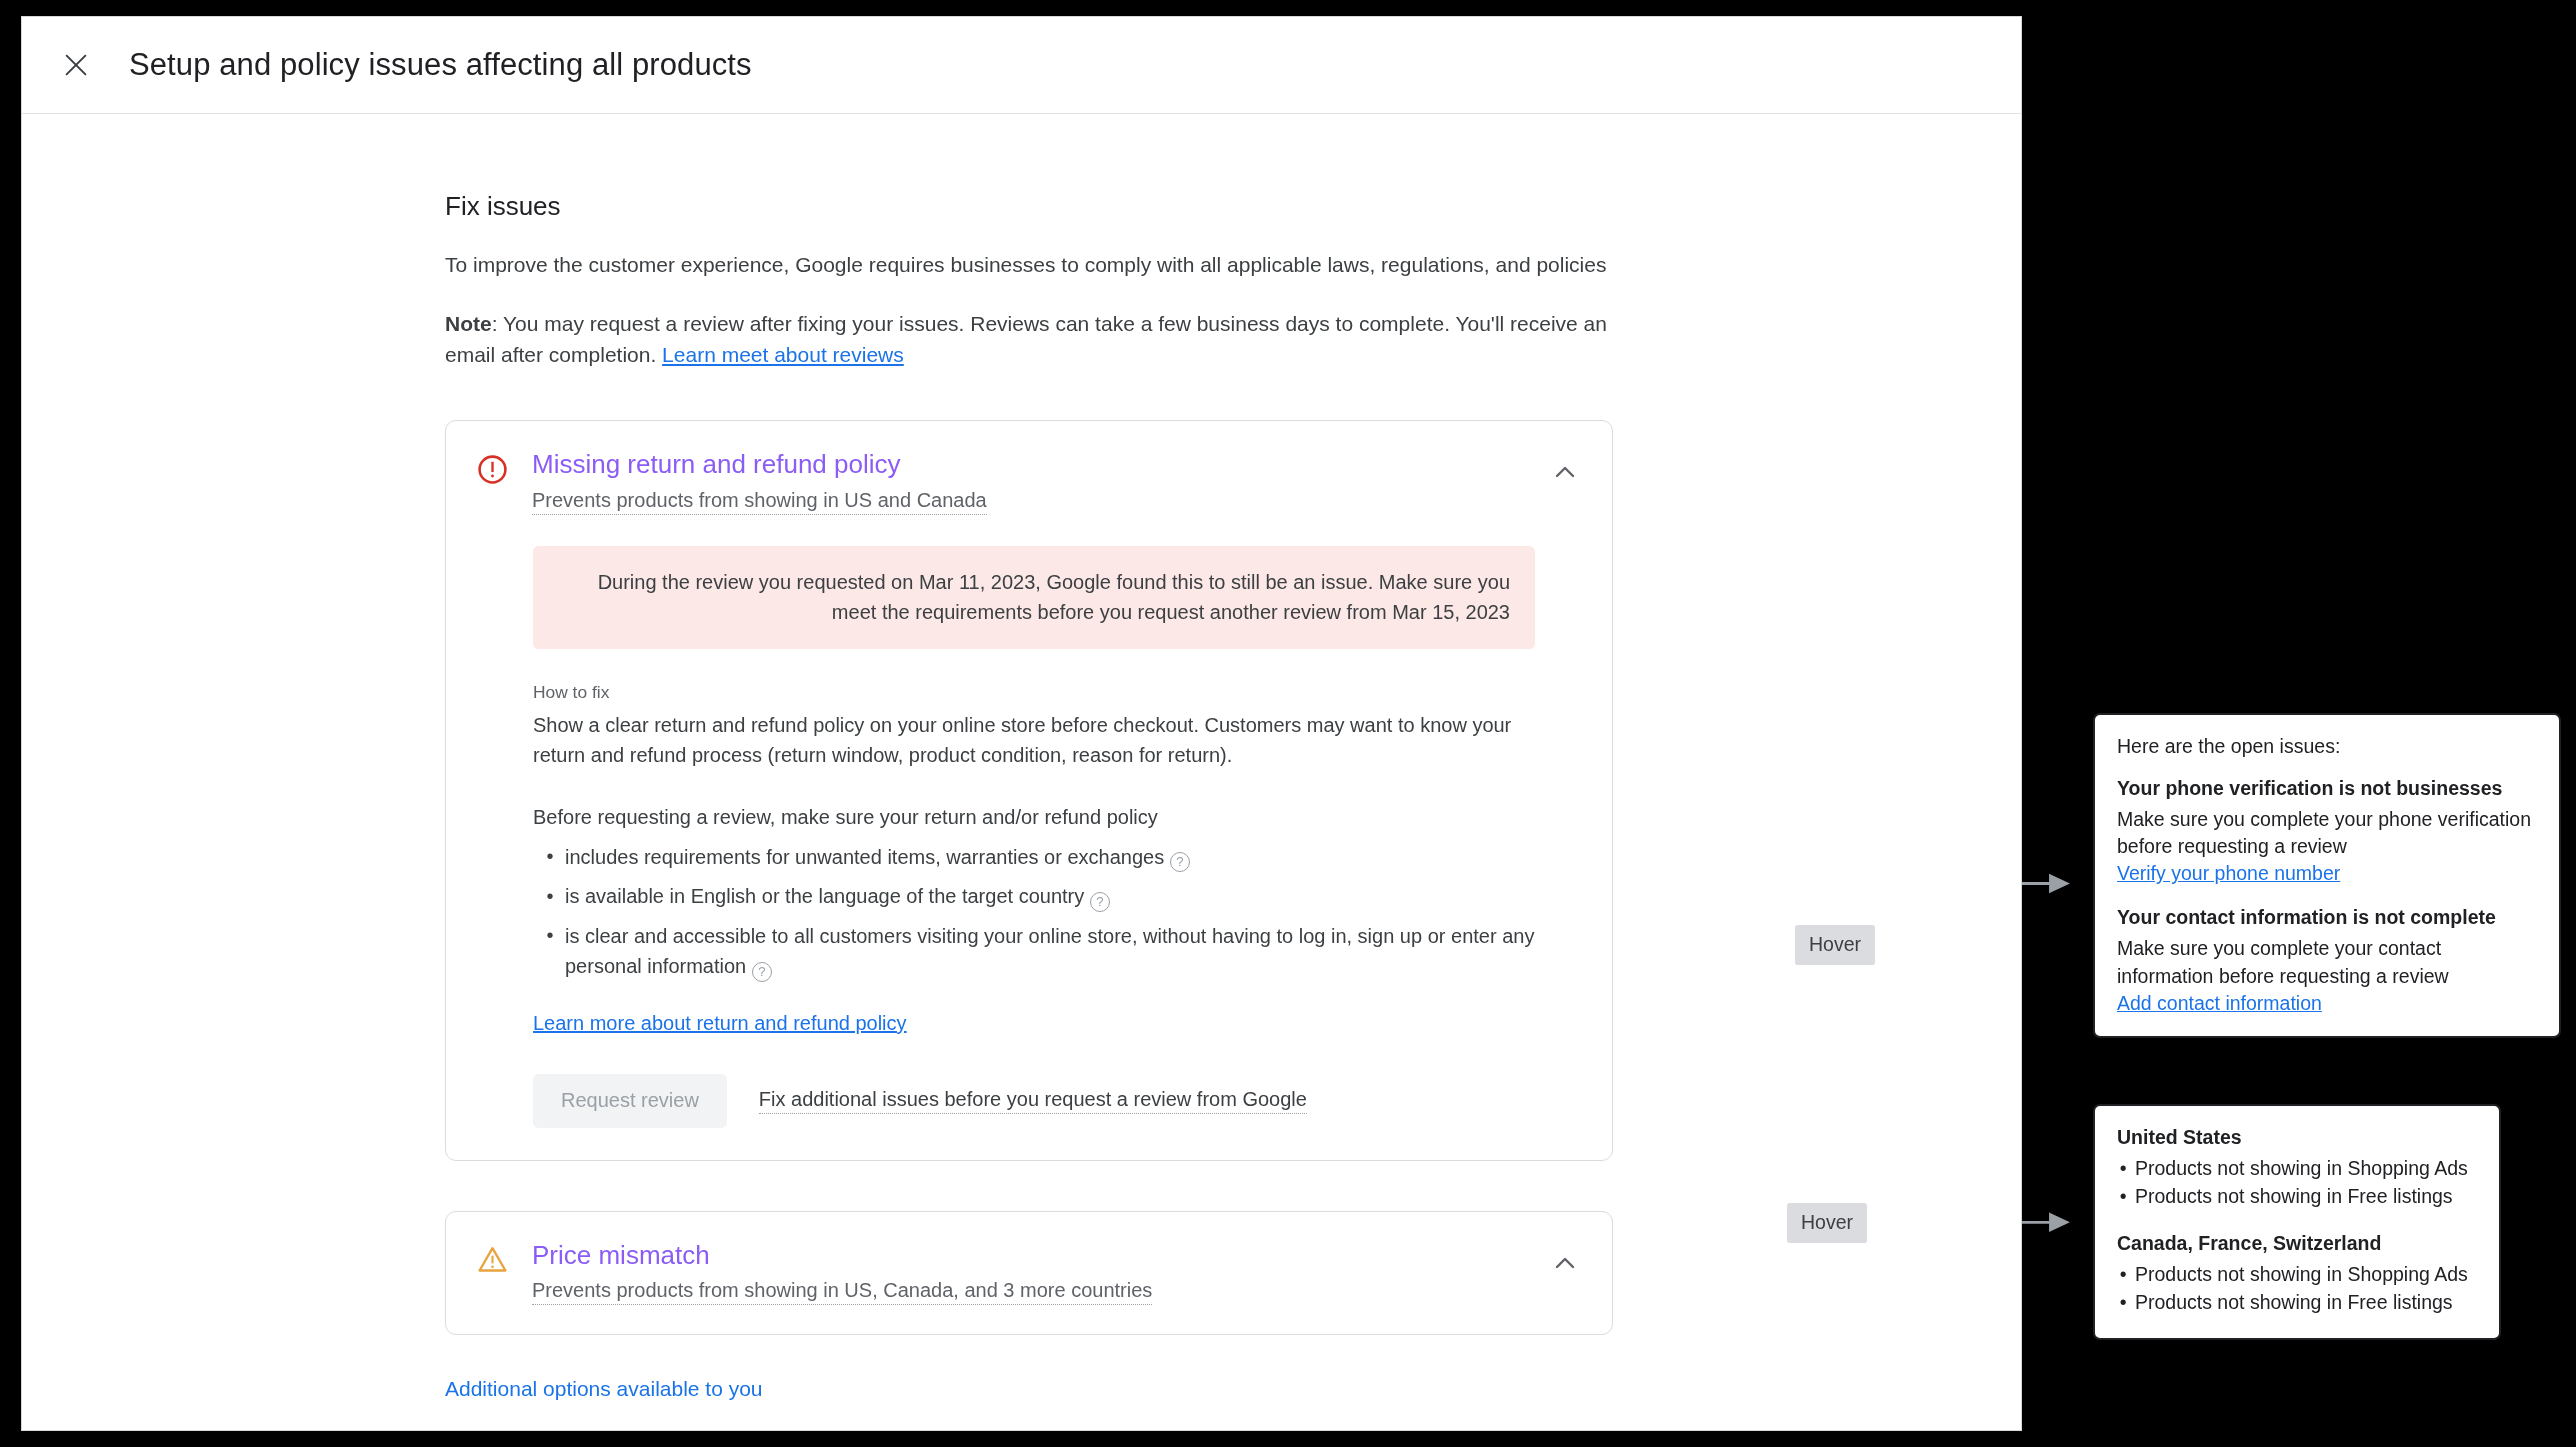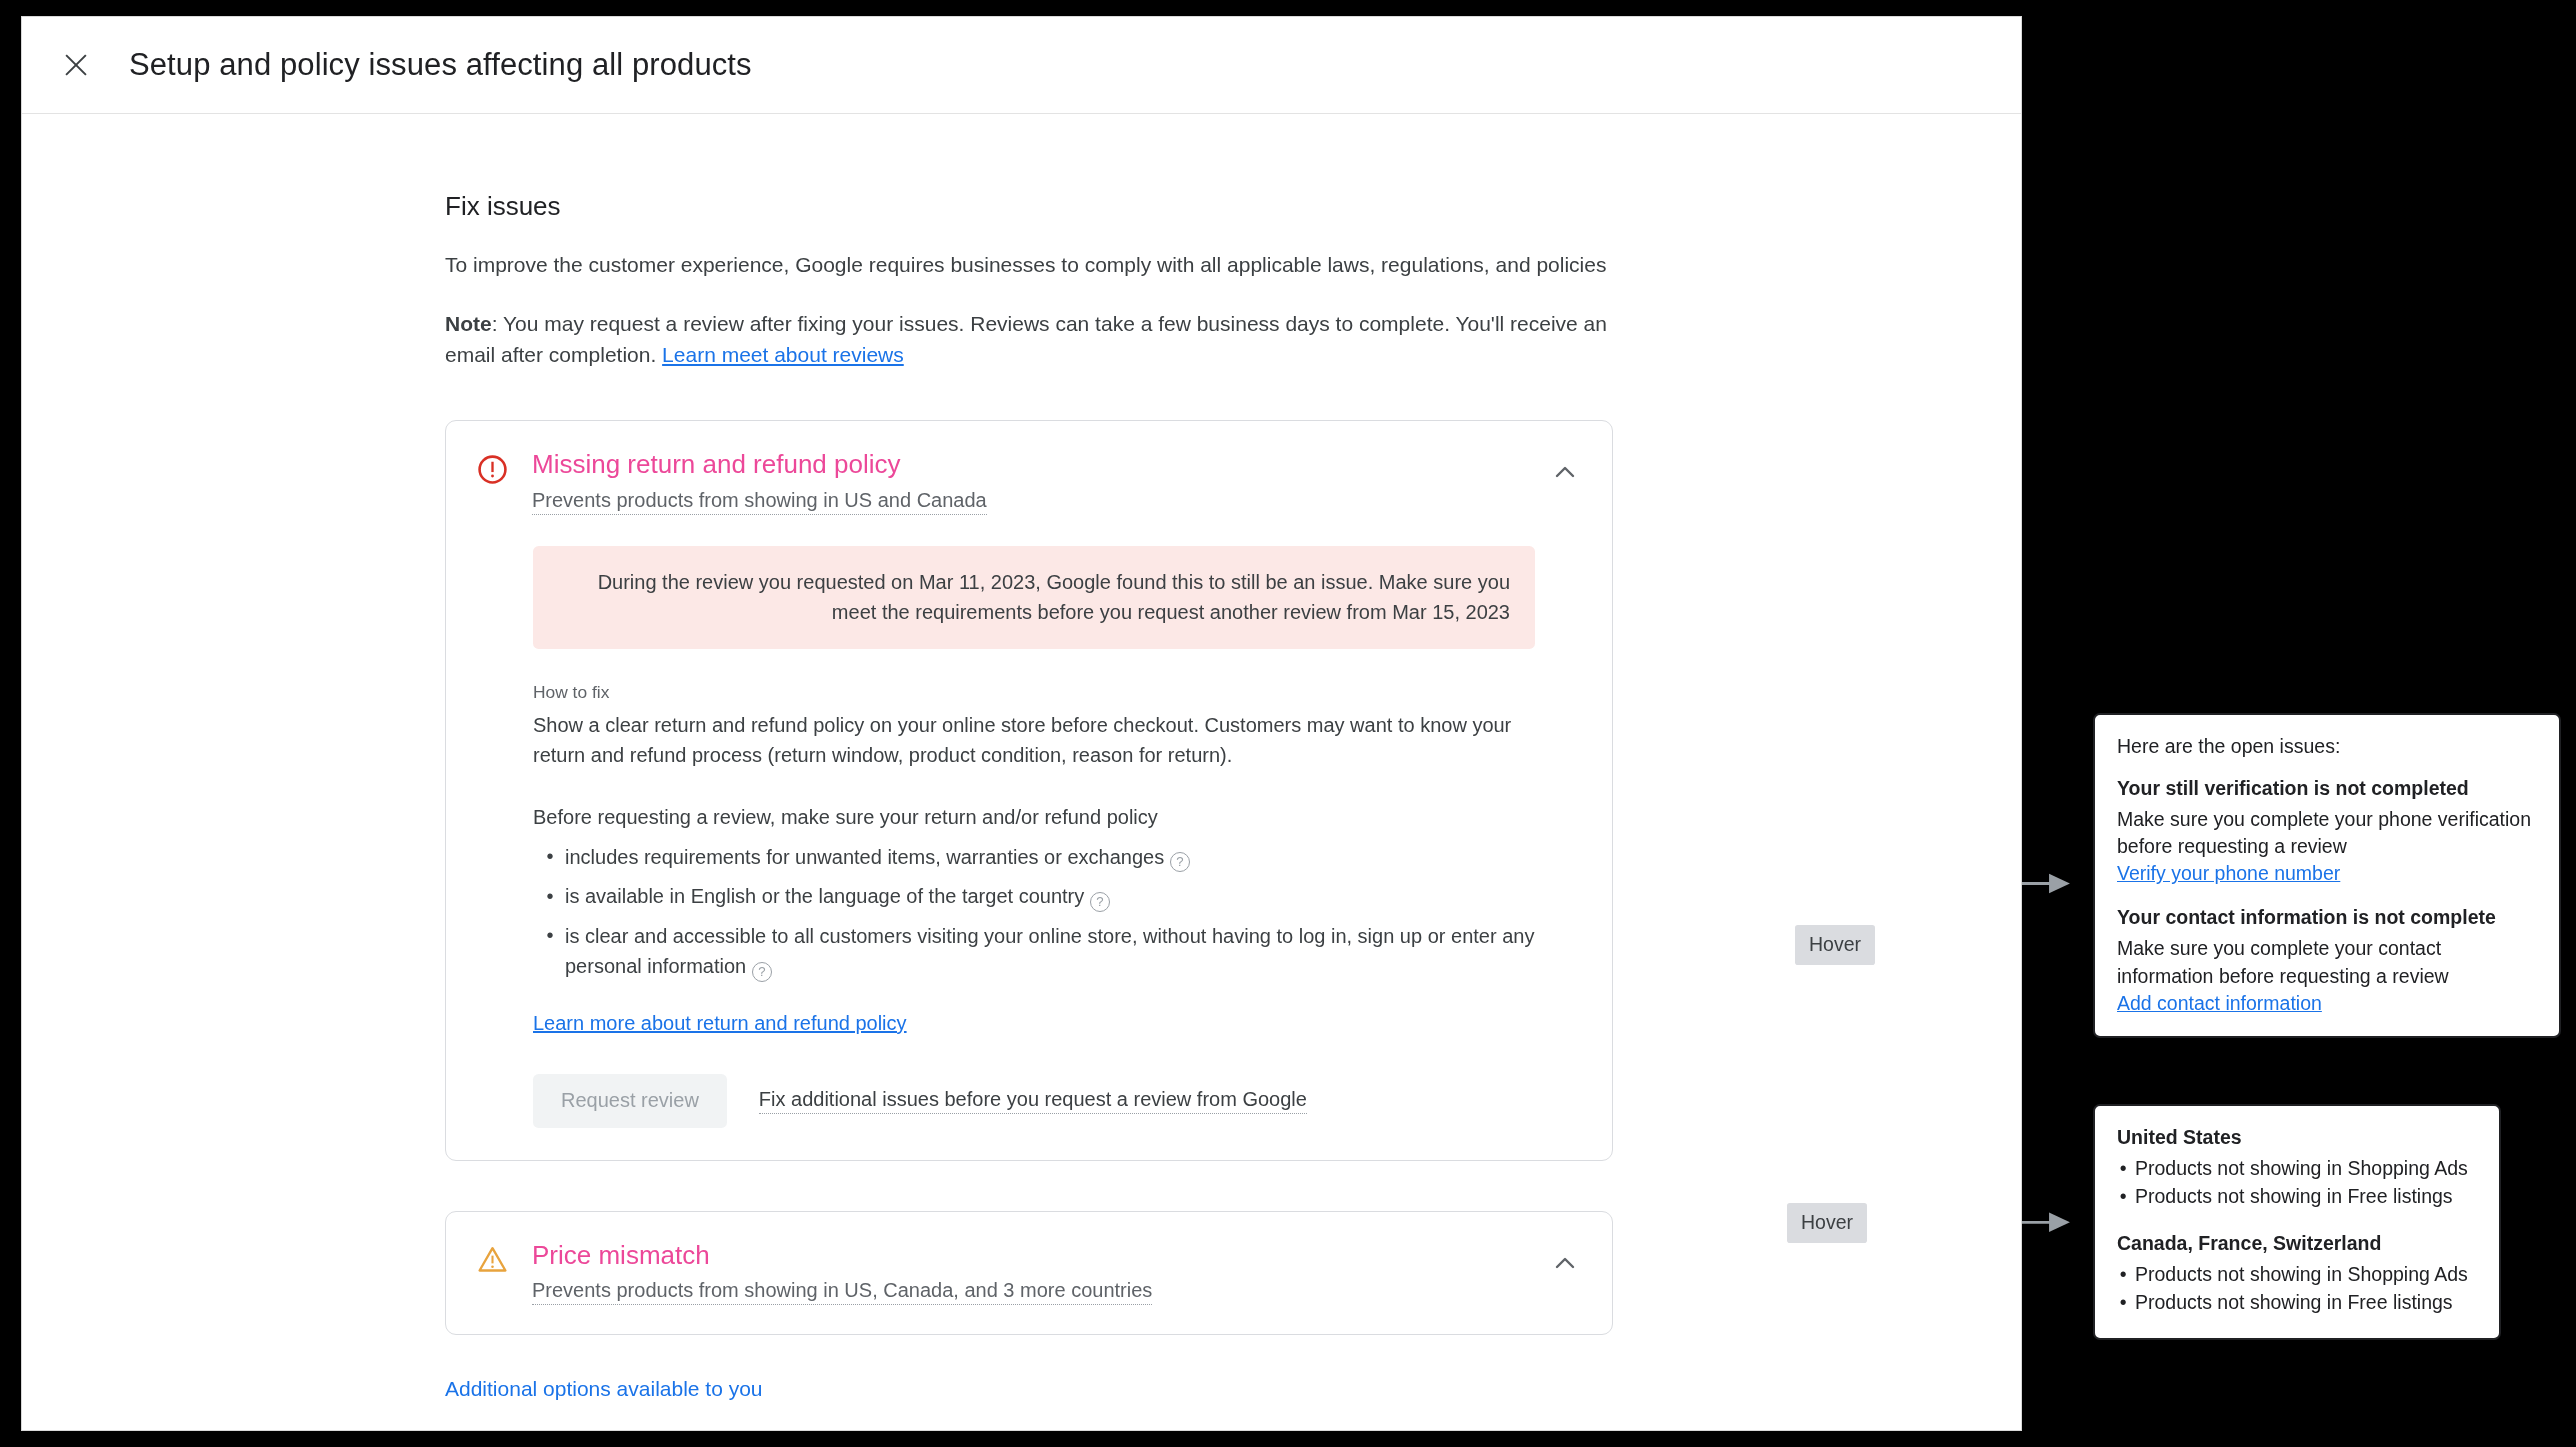--- a/index.html
+++ b/index.html
@@ -109,21 +109,21 @@
   }
   .status-icon {
     width: 31px;
     height: 31px;
     flex: 0 0 auto;
     margin-top: 4.2px;
   }
   .card-head-text { margin-left: 24px; flex: 1 1 auto; }
   .card-title {
     font-size: 26px;
-    color: #ec4899;
+    color: #8b5cf6;
     line-height: 1.2;
   }
   .card-sub {
     margin-top: 8.4px;
     font-size: 20px;
     color: #5f6368;
     border-bottom: 0.7px dotted #9aa0a6;
     display: inline-block;
     padding-bottom: 2.1px;
     cursor: default;
@@ -404,21 +404,21 @@
 
     </div>
   </div>
 
   <div class="hover-chip" style="left:1795px; top:925px;">Hover</div>
   <div class="hover-chip" style="left:1787px; top:1203px;">Hover</div>
 
   <div class="tooltip" style="left:2093px; top:713px; width:468px;">
     <div class="tt-intro">Here are the open issues:</div>
     <div class="tt-group">
-      <div class="tt-head">Your still verification is not completed</div>
+      <div class="tt-head">Your phone verification is not businesses</div>
       <div class="tt-body">Make sure you complete your phone verification before requesting a review</div>
       <a class="tt-link">Verify your phone number</a>
     </div>
     <div class="tt-group">
       <div class="tt-head">Your contact information is not complete</div>
       <div class="tt-body">Make sure you complete your contact information before requesting a review</div>
       <a class="tt-link">Add contact information</a>
     </div>
   </div>
 

